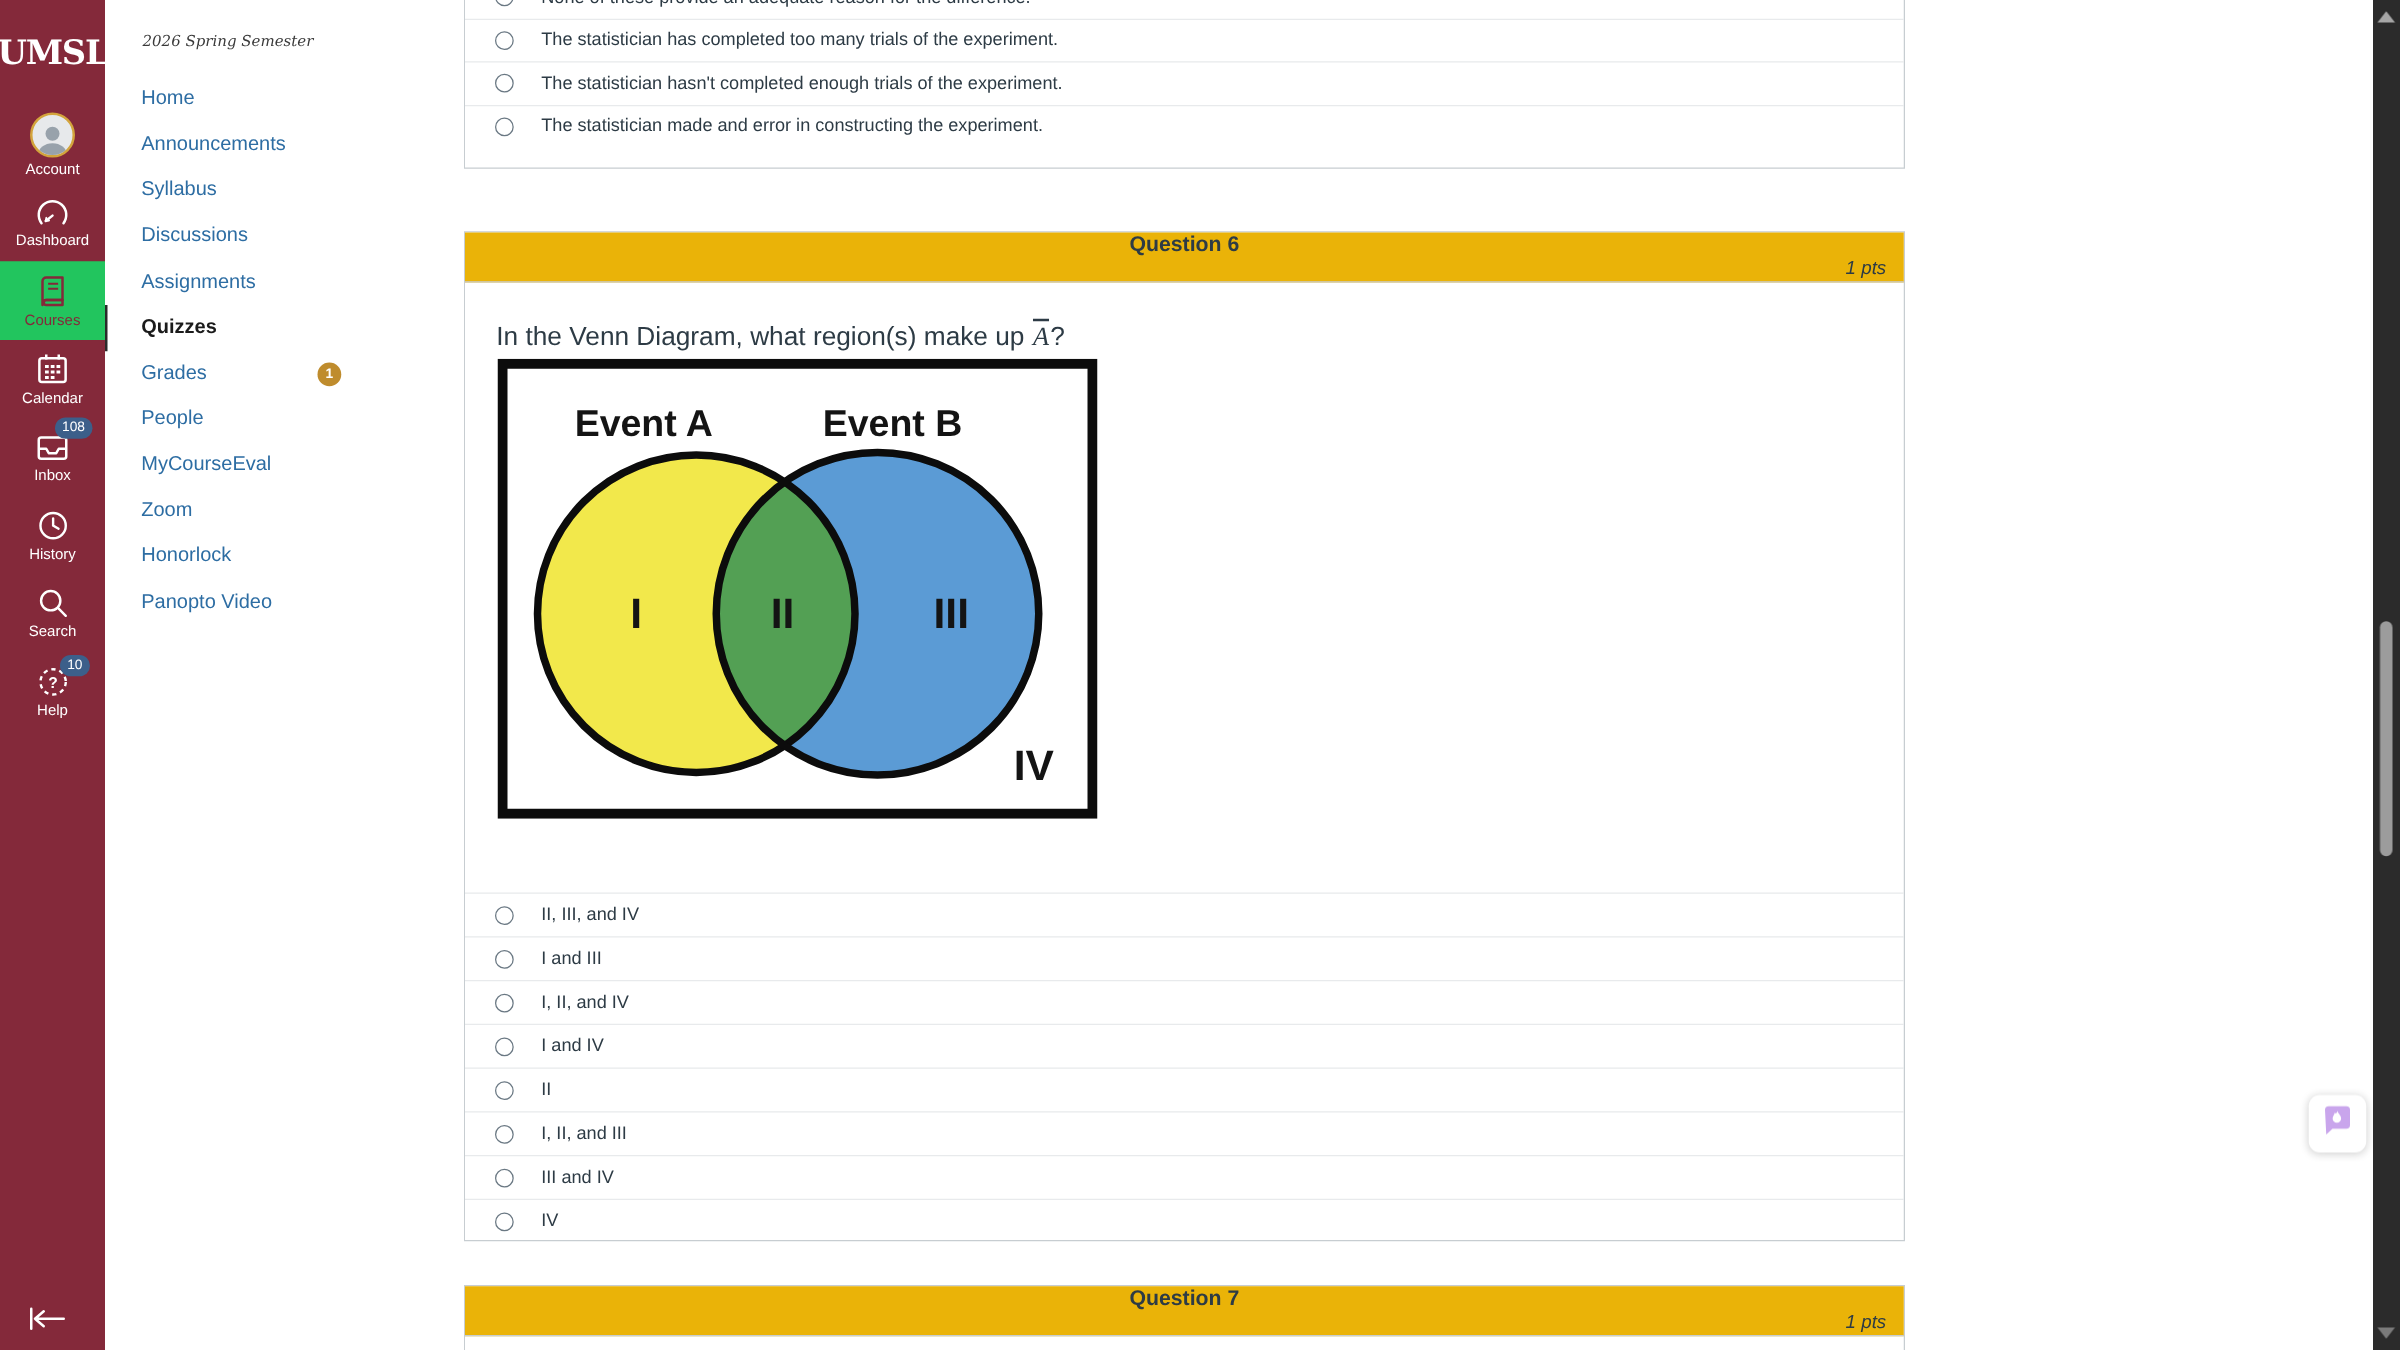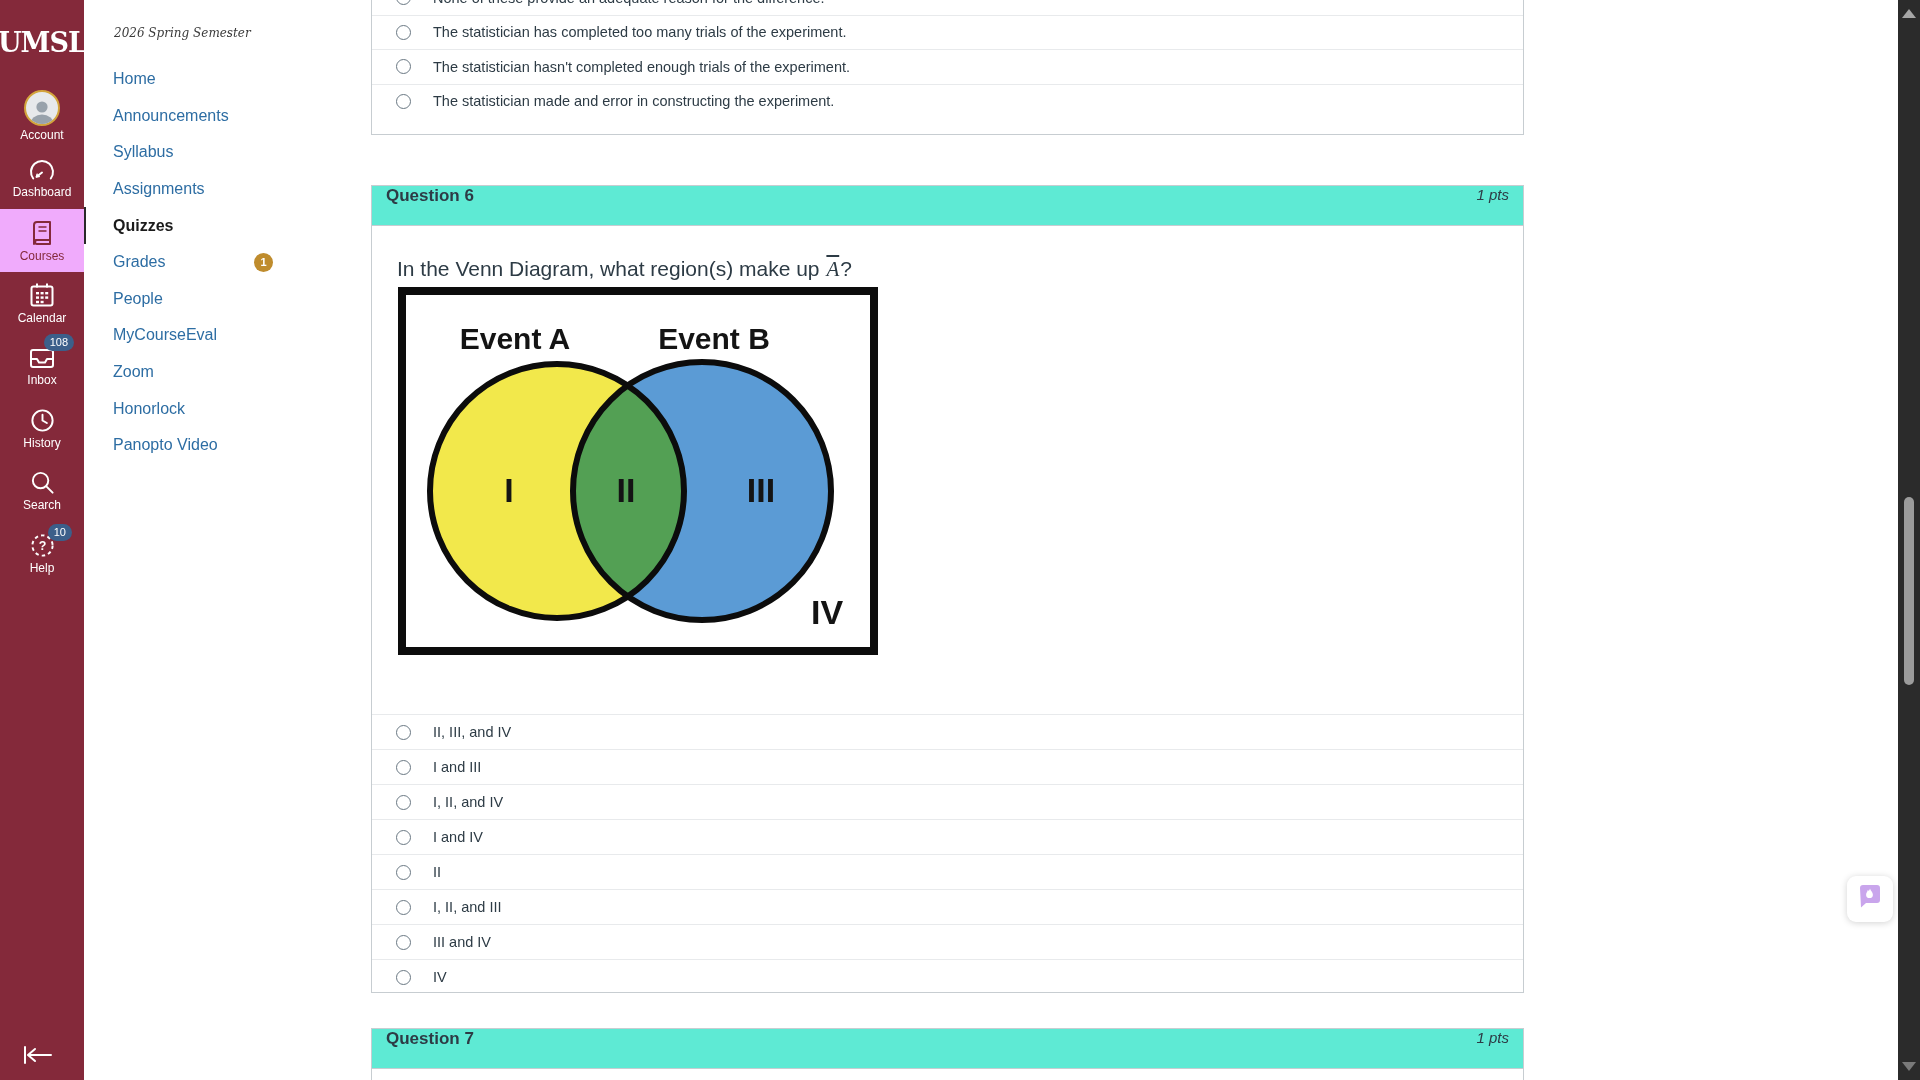--- a/index.html
+++ b/index.html
@@ -9,21 +9,21 @@
   
   #global-nav { position:fixed; left:0; top:0; width:84px; height:1080px;
                 background:#84293A; z-index:40; }
   .gn-logo { height:84px; display:flex; align-items:center; justify-content:center;
              color:#fff; font-family:"DejaVu Serif", serif; font-weight:bold;
              font-size:27px; letter-spacing:-1px; }
   .gn-item { position:relative; width:84px; height:62.5px; display:flex;
              flex-direction:column; align-items:center; justify-content:center;
              gap:3px; cursor:pointer; color:#fff; }
   .gn-item .gn-label { font-size:12px; line-height:12px; }
-  .gn-item.active { background:#f0abfc; color:#84293A; }
+  .gn-item.active { background:#22c55e; color:#84293A; }
   .gn-item svg { display:block; }
   .avatar-ring { width:36px; height:36px; border-radius:50%; border:2px solid #D3A43C;
                  background:#E7E9EB; overflow:hidden; display:flex; align-items:flex-end;
                  justify-content:center; }
   .gn-badge { position:absolute; top:0px; right:10px; background:#3C5F8A; color:#fff;
               font-size:11px; line-height:11px; padding:3px 6px; border-radius:10px; }
   .gn-badge.help { right:12px; top:2px; }
   #collapse-btn { position:absolute; bottom:8px; left:18px; width:44px; height:30px;
                   cursor:pointer; }
 
@@ -38,23 +38,23 @@
   .cn-item.active { color:#1b1b1b; font-weight:bold; border-left:2px solid #2a2a2a;
                     padding-left:27px; }
   .cn-badge { position:absolute; left:170px; top:9px; width:19px; height:19px;
               border-radius:50%; background:#BF8C2D; color:#fff; font-size:11px;
               font-weight:bold; display:flex; align-items:center; justify-content:center; }
 
   
   #content { position:absolute; left:371px; width:1153px; top:0; }
   .qcard { position:absolute; left:0; width:1153px; background:#fff;
            border:1px solid #C7CDD1; }
-  .qheader { position:relative; height:40px; background:#5eead4;
-             border-bottom:1px solid #C7CDD1; display:flex; align-items:flex-start;
-             padding:0 14px; }
+  .qheader { position:relative; height:40px; background:#eab308;
+             border-bottom:1px solid #C7CDD1; display:flex; align-items:center;
+             padding:0 14px;flex-direction:column; }
   .qtitle { font-size:17px; font-weight:bold; }
   .qpts { margin-left:auto; font-size:15px;font-style:italic; }
   .qflag { position:absolute; left:-33px; top:9px; cursor:pointer; }
 
   .opt { position:relative; height:35px; display:flex; align-items:center;
          gap:22px; padding-left:24px; border-top:1px solid #E8EAEC; cursor:pointer; }
   .radio { width:15px; height:15px; border:1.5px solid #6A7883; border-radius:50%;
            background:#fff; flex:0 0 auto; }
   .opt-label { font-size:14.5px; }
 
@@ -199,20 +199,23 @@
   <div class="term">2026 Spring Semester</div>
   <ul class="cn-list">
     <li class="cn-item">
         <span>Home</span>
       </li>
     <li class="cn-item">
         <span>Announcements</span>
       </li>
     <li class="cn-item">
         <span>Syllabus</span>
+      </li>
+    <li class="cn-item">
+        <span>Discussions</span>
       </li>
     <li class="cn-item">
         <span>Assignments</span>
       </li>
     <li class="cn-item active">
         <span>Quizzes</span>
       </li>
     <li class="cn-item">
       <span>Grades</span>
       <span class="cn-badge">1</span>

